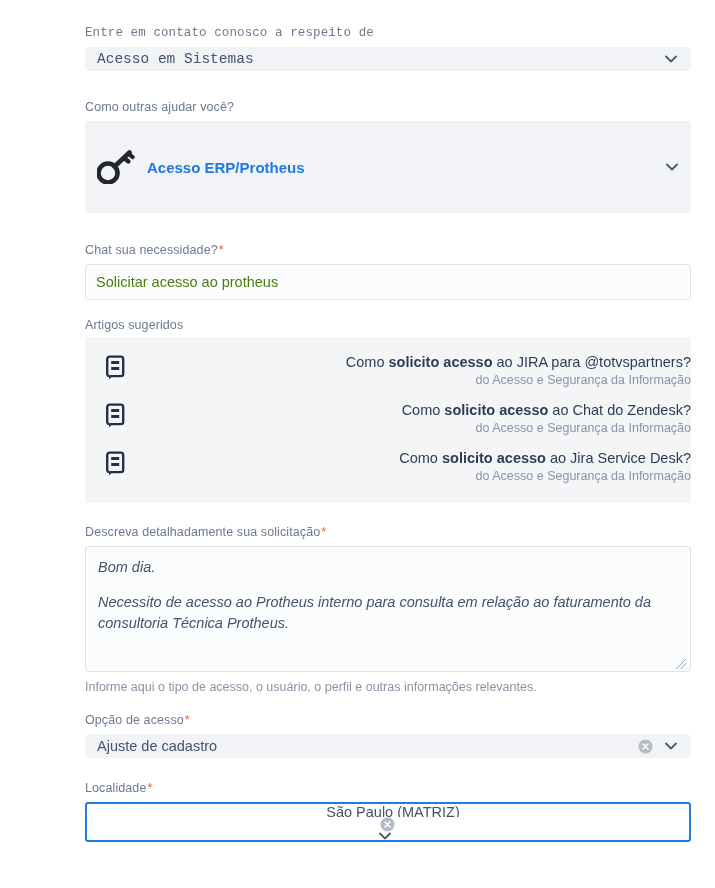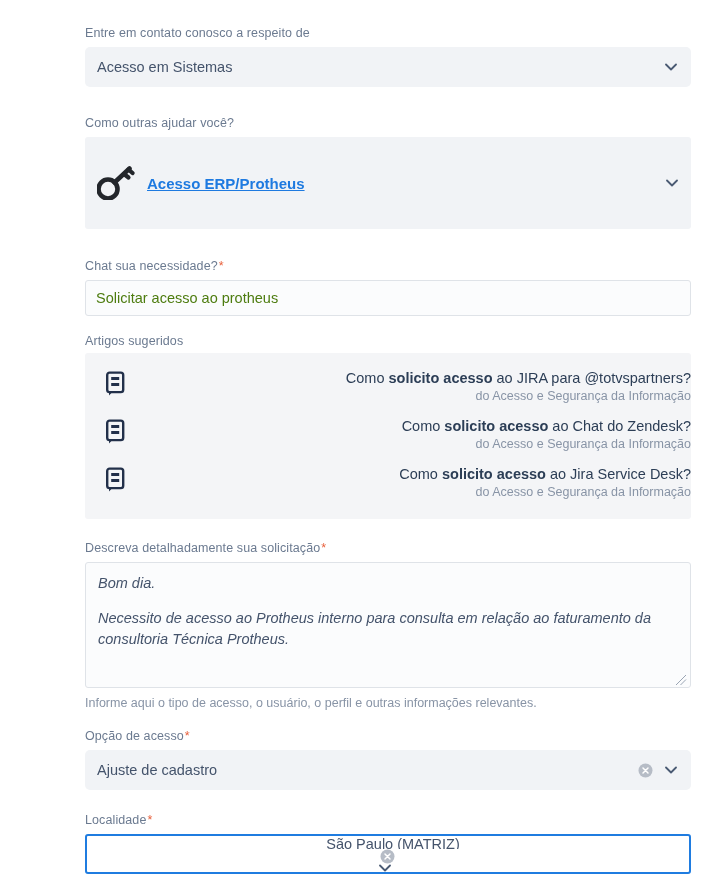--- a/index.html
+++ b/index.html
@@ -44,21 +44,21 @@
 
   
   .group { margin-bottom: 0; }
 
   
   .select-soft {
     position: relative;
     background: #f1f3f6;
     border: 1px solid transparent;
     border-radius: 5px;
-    height: 40px;
+    height: 24px;
     display: flex;
     align-items: center;
     box-sizing: border-box;
   }
   .select-soft .value {
     font-size: 14.5px;
     color: #44536b;
     padding-left: 11px;
     flex: 1;
     white-space: nowrap;
@@ -118,21 +118,20 @@
     align-items: center;
     justify-content: center;
     flex: none;
   }
   .help-card .help-link {
     font-size: 15px;
     font-weight: bold;
     color: #1e7ae0;
     flex: 1;
     white-space: nowrap;
-    text-decoration: underline;
   }
 
   
   .text-input {
     height: 36px;
     background: #fbfcfd;
     border: 1px solid #dfe3e8;
     border-radius: 3px;
     display: flex;
     align-items: center;
@@ -215,21 +214,21 @@
     line-height: 16px;
     margin-top: 7px;
   }
 </style>
 </head>
 <body>
 
 <div class="page">
   <div class="form">
 
-    <div class="group" style="margin-top:26px;">
+    <div class="group" style="margin-top:26px;font-family:Liberation Mono, monospace;">
       <span class="field-label">Entre em contato conosco a respeito de</span>
       <div class="select-soft">
         <span class="value">Acesso em Sistemas</span>
         <span class="chev">
           <svg width="12" height="8" viewBox="0 0 12 8">
               <path d="M1 1.5 L6 6.5 L11 1.5" fill="none" stroke="#4a5a73" stroke-width="1.8" stroke-linecap="round" stroke-linejoin="round"></path>
             </svg>
         </span>
       </div>
     </div>

